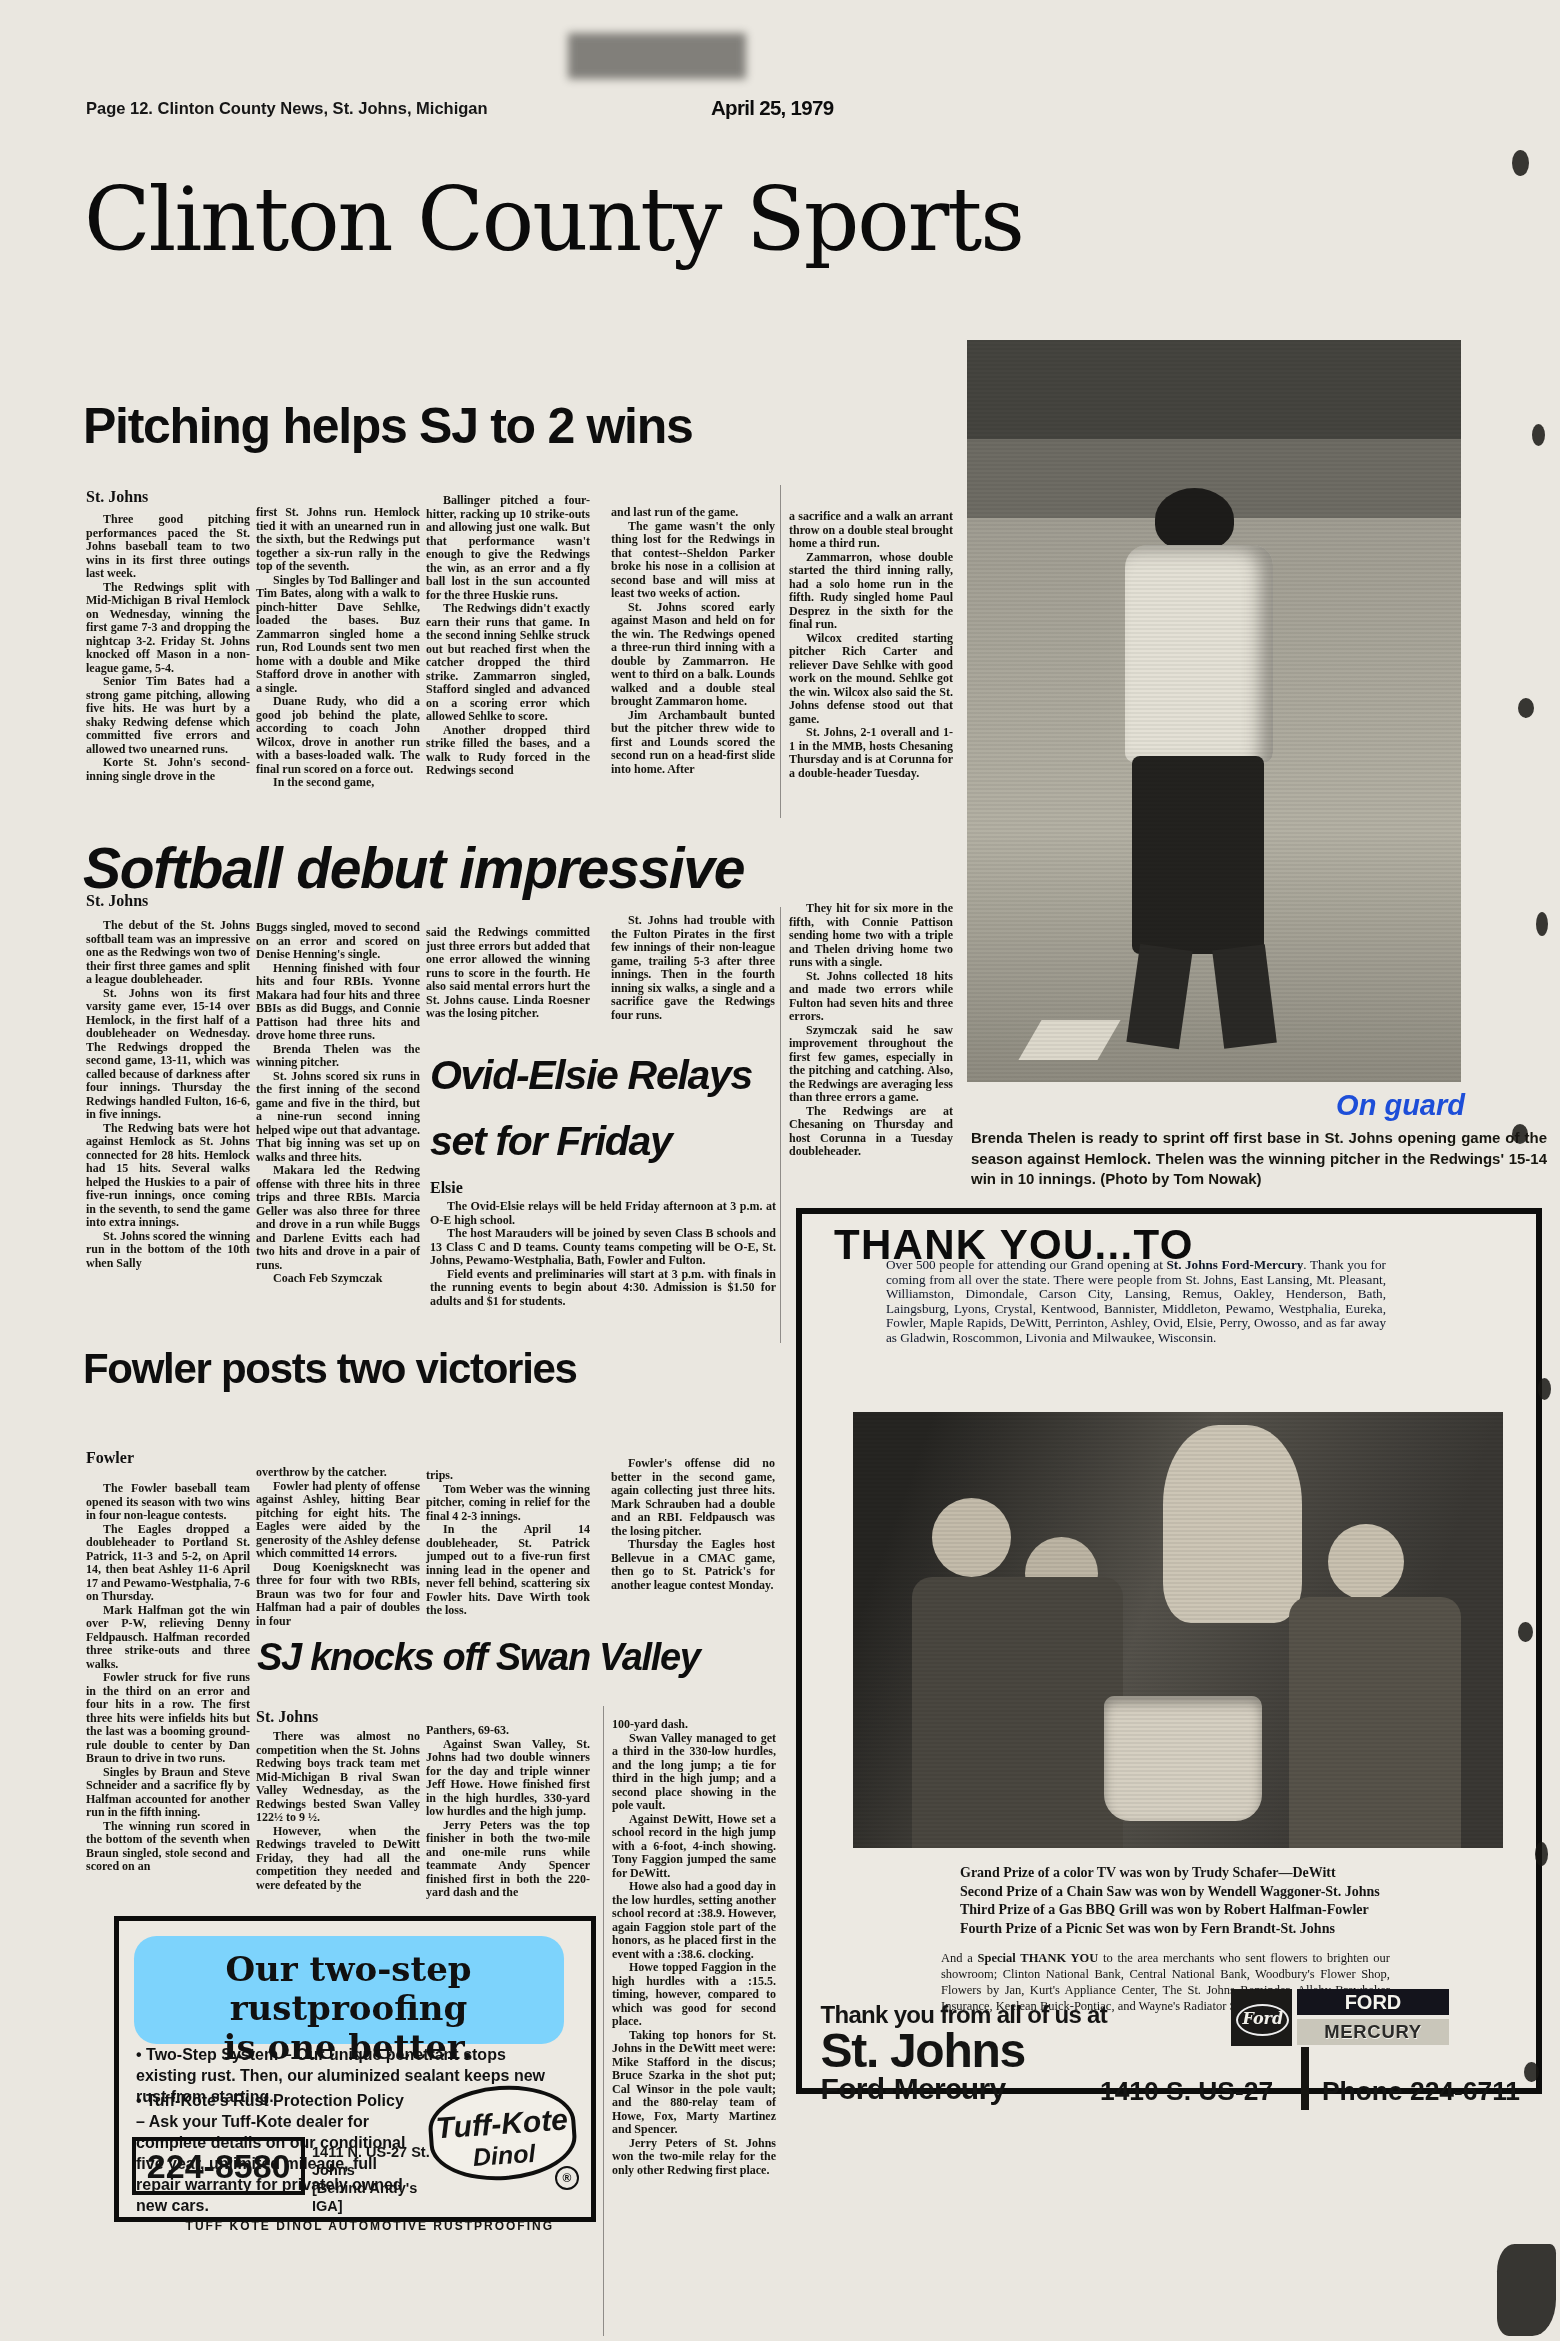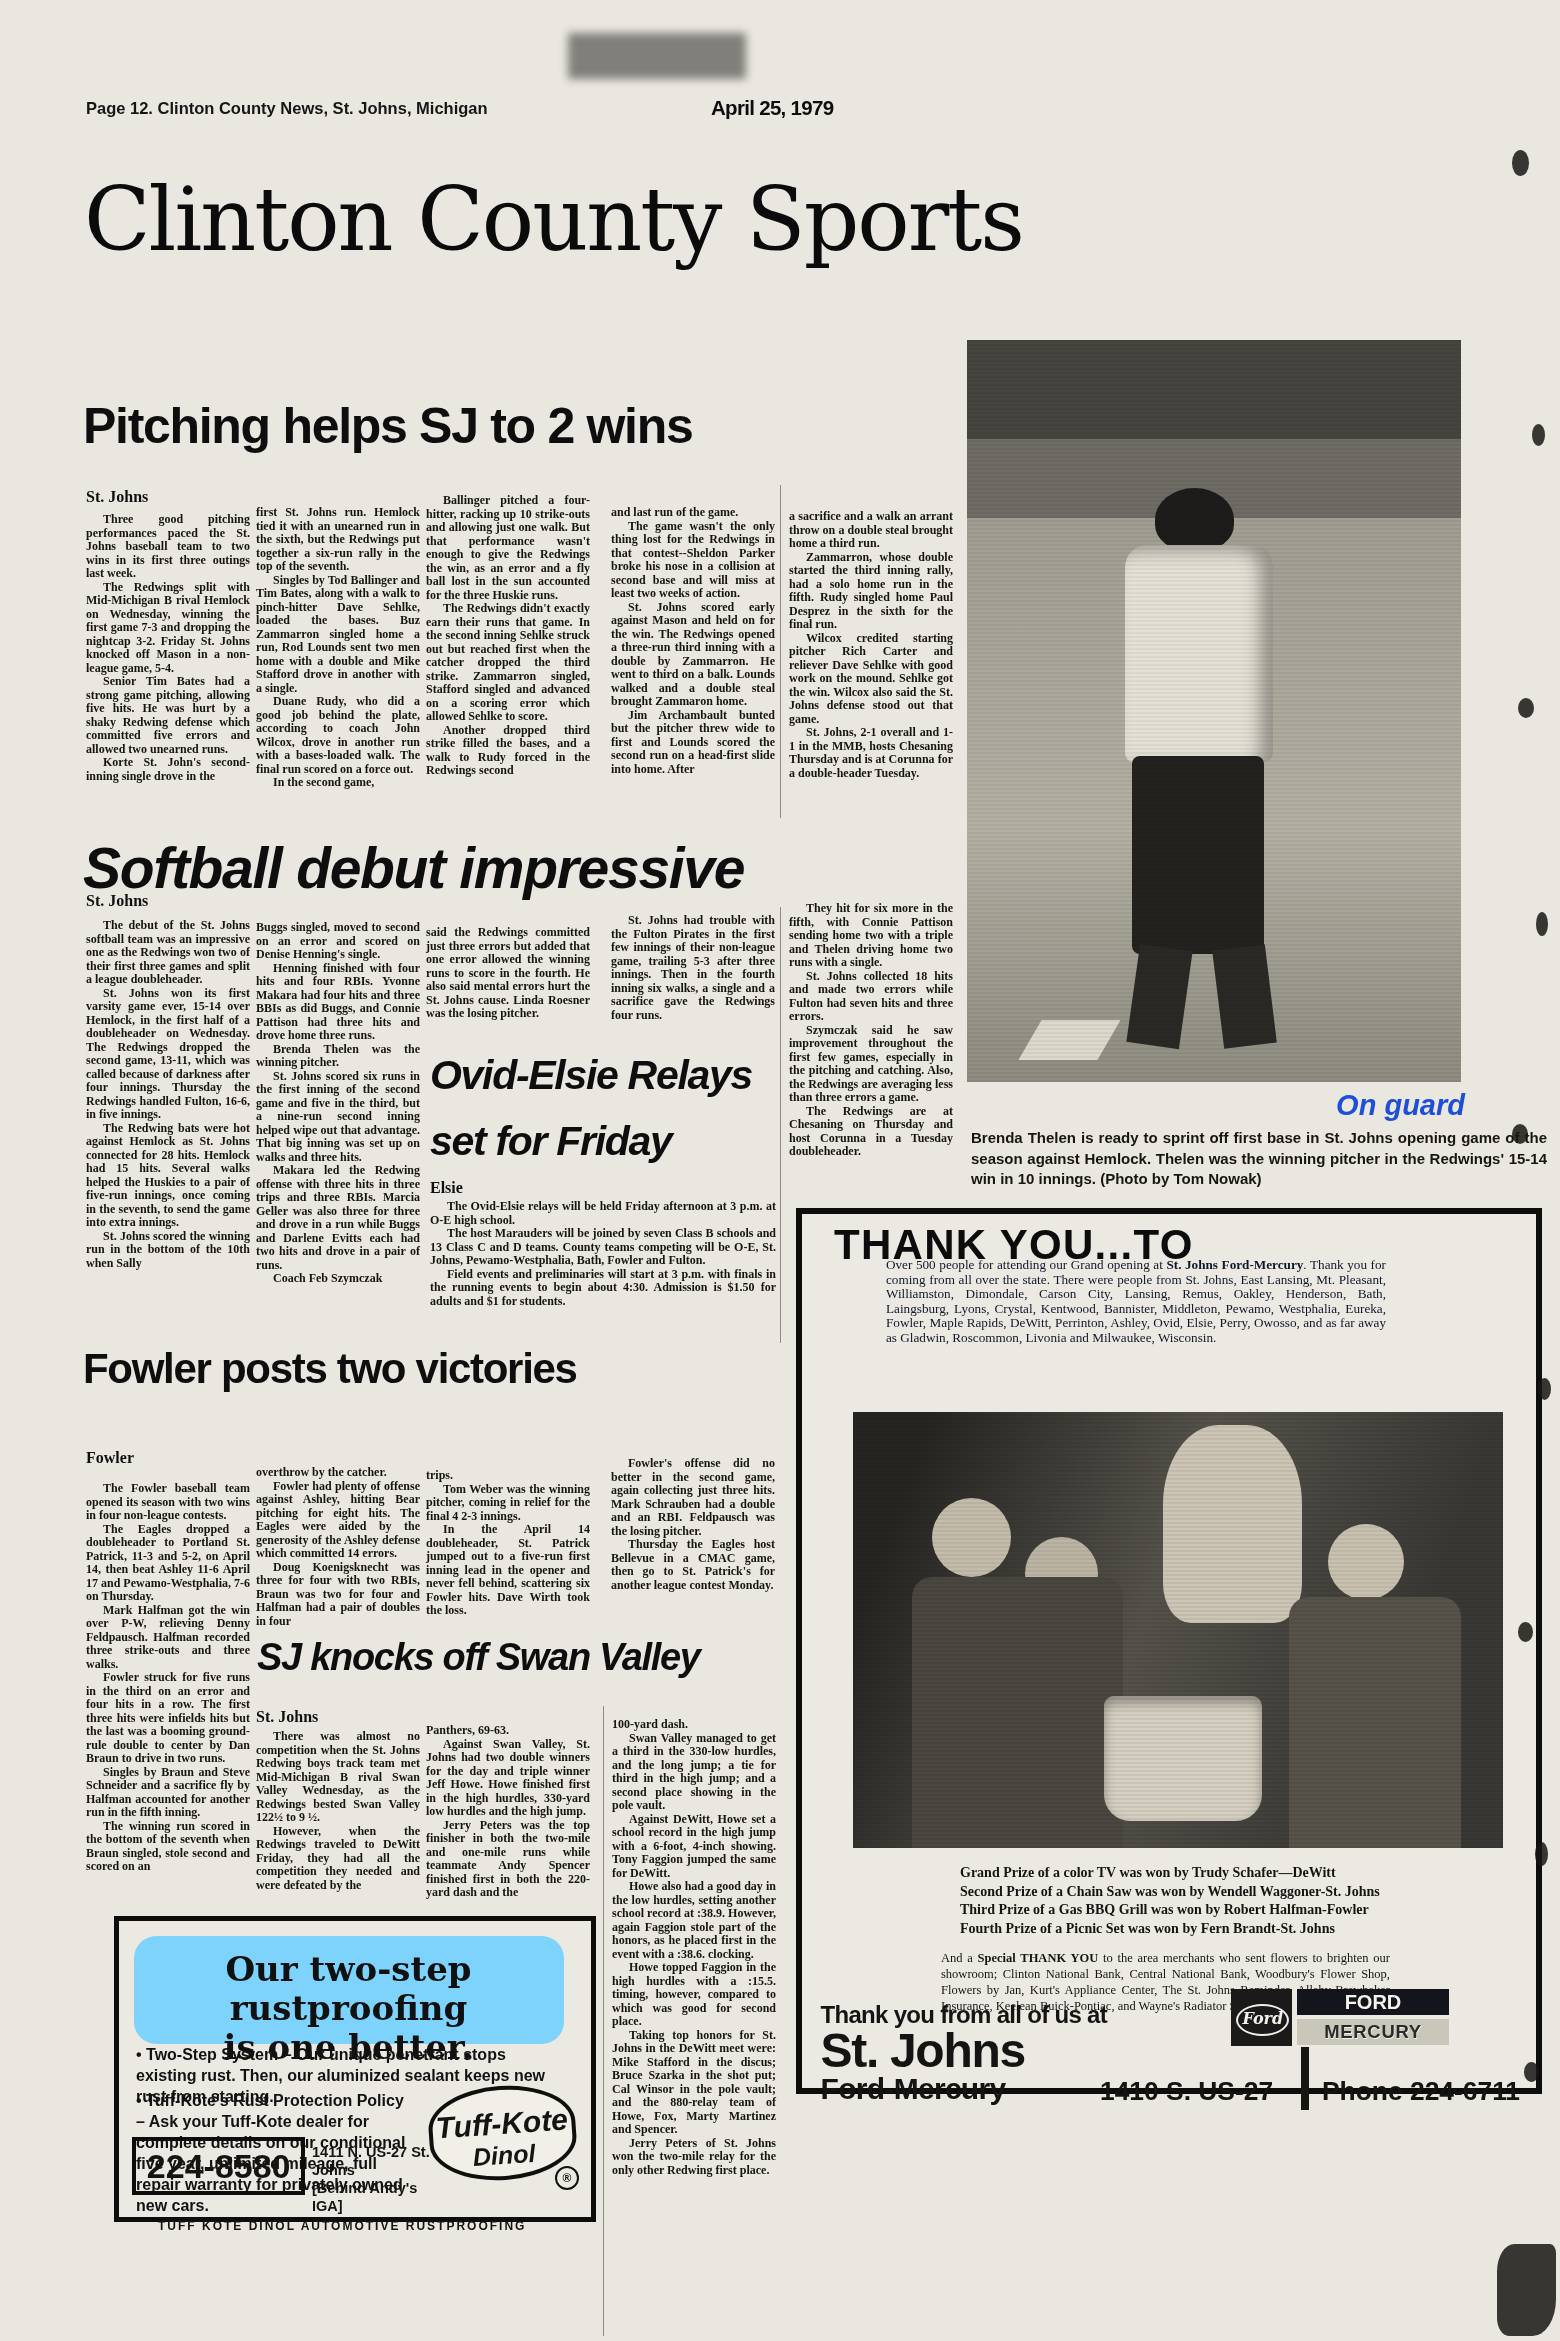--- a/index.html
+++ b/index.html
@@ -244,21 +244,21 @@
       <span class="t1">Tuff-Kote</span>
       <span class="t2">Dinol</span>
     </div>
     <span class="abs reg" style="left:436px;top:245px;">®</span>
     <div class="abs phonebox" style="left:13.2px;top:216px;width:165px;height:50px;">224-8580</div>
     <div class="abs tinyaddr" style="left:193px;top:222px;width:132px;">
       <div>1411 N. US-27 St. Johns</div>
       <div>[Behind Andy's IGA]</div>
     </div>
   </div>
-  <div class="abs tk-footer" style="left:158px;top:2219px;width:396px;text-align:left;">TUFF KOTE DINOL AUTOMOTIVE RUSTPROOFING</div>
+  <div class="abs tk-footer" style="left:158px;top:2219px;width:396px;text-align:right;">TUFF KOTE DINOL AUTOMOTIVE RUSTPROOFING</div>
 
   <div class="blob" style="left:1512px;top:150px;width:17px;height:26.4px;"></div>
   <div class="blob" style="left:1532px;top:424px;width:13.2px;height:22.4px;"></div>
   <div class="blob" style="left:1518px;top:698px;width:16px;height:20px;"></div>
   <div class="blob" style="left:1536px;top:912px;width:12px;height:24px;"></div>
   <div class="blob" style="left:1512px;top:1124px;width:16px;height:20px;"></div>
   <div class="blob" style="left:1538px;top:1378px;width:13.2px;height:22.4px;"></div>
   <div class="blob" style="left:1518px;top:1622px;width:14.5px;height:20px;"></div>
   <div class="blob" style="left:1535px;top:1842px;width:13.2px;height:24px;"></div>
   <div class="blob" style="left:1524px;top:2062px;width:14.5px;height:20px;"></div>

